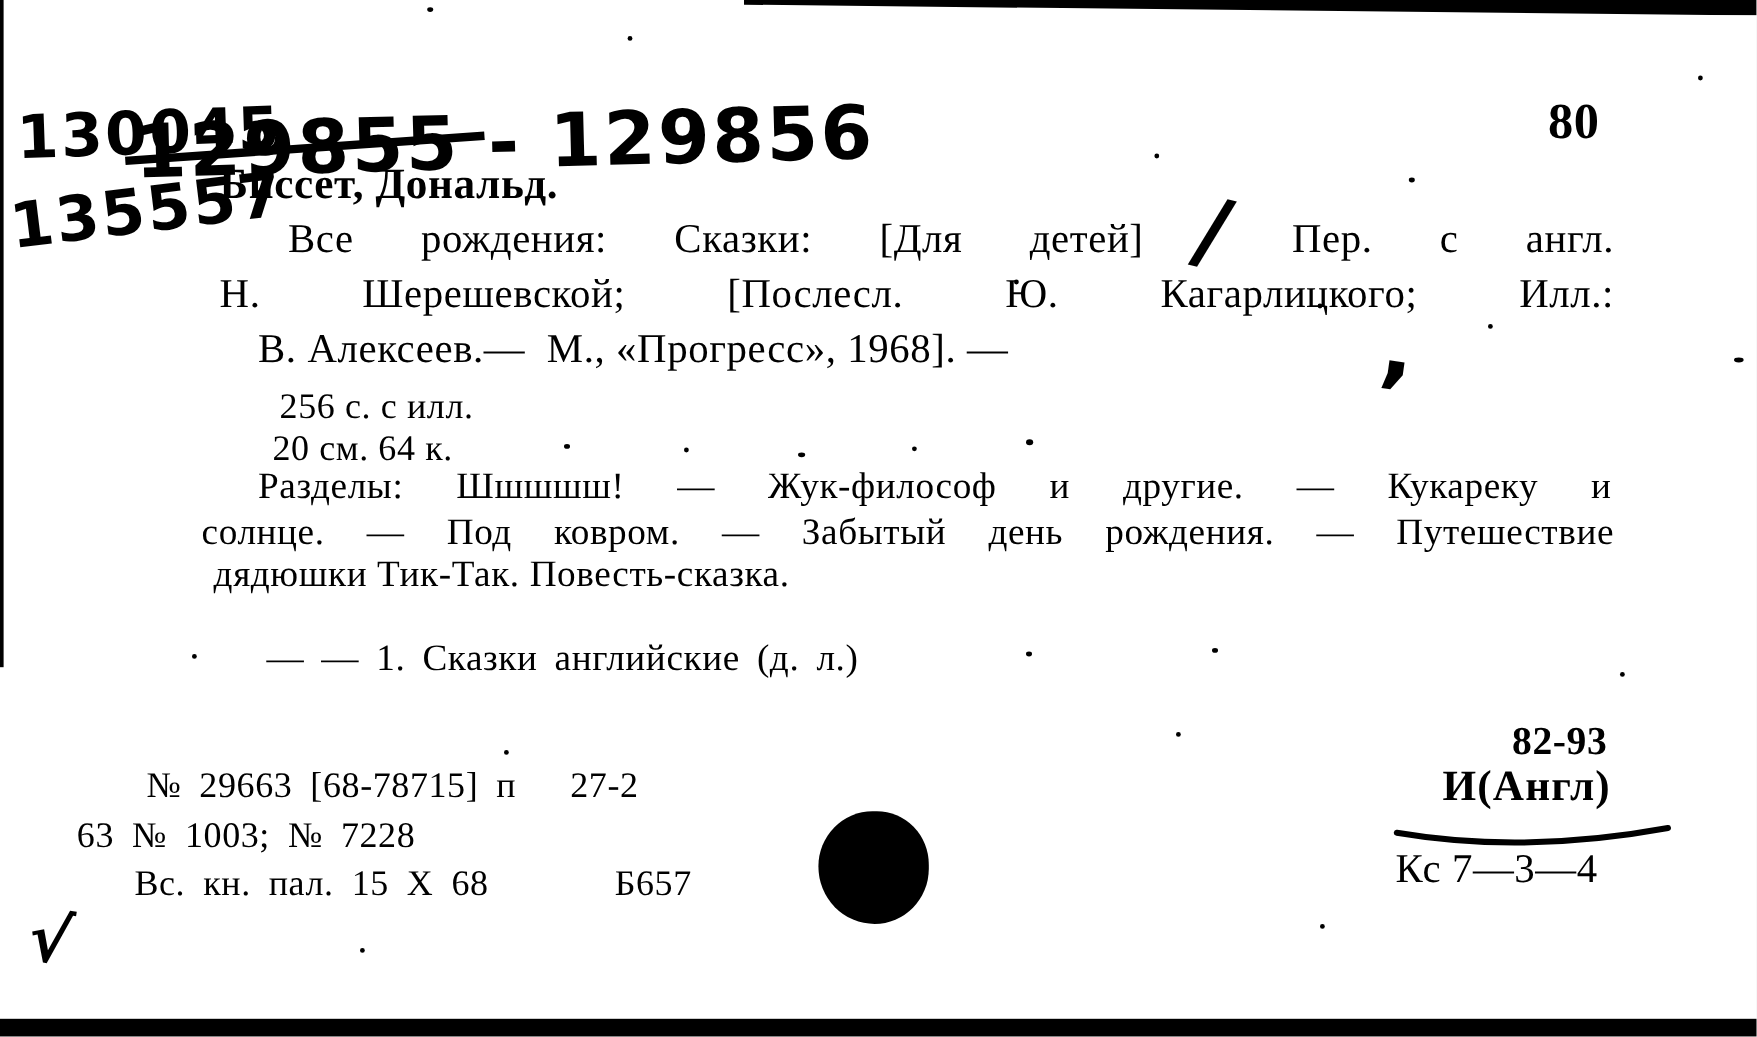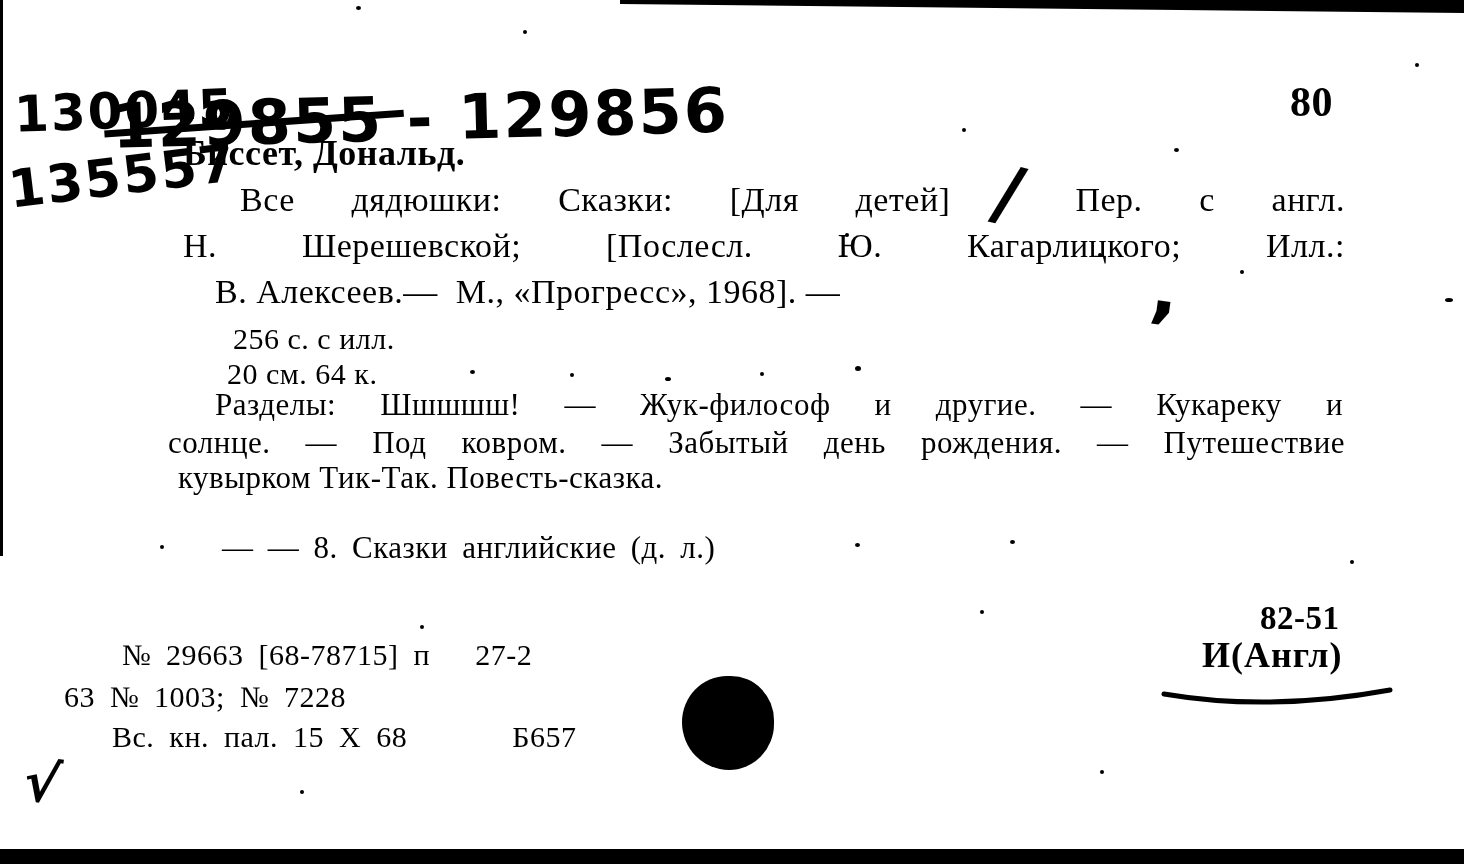--- a/index.html
+++ b/index.html
@@ -65,49 +65,50 @@
     <span class="struck"><span>129855</span><span class="strike-bar"></span></span><span> - </span><span>129856</span>
   </div>
   <div class="abs hw hw-line2">130045</div>
   <div class="abs hw hw-line3">135557</div>
 
   <div class="abs typed bold" style="left:1290px; top:78px; font-size:42px;">80</div>
 
   <div class="abs typed body-line bold" style="left:183px; top:134px; font-size:36px;">Биссет, Дональд.</div>
 
   <div class="abs typed body-line just" style="left:240px; top:181px; width:1105px;">
-    <span>Все дядюшки: Сказки: [Для детей]</span>
+    <span>Все рождения: Сказки: [Для детей]</span>
     <span class="hw-slash">/</span>
     <span>Пер. с англ.</span>
   </div>
 
   <div class="abs typed body-line just" style="left:183px; top:227px; width:1162px;">Н. Шерешевской; [Послесл. Ю. Кагарлицкого; Илл.:</div>
 
   <div class="abs hw hw-comma" style="left:1152px; top:290px;">,</div>
 
   <div class="abs typed body-line" style="left:183px; top:273px;margin-left:32px;">В. Алексеев.—  М., «Прогресс», 1968]. —</div>
 
   <div class="abs typed small-line" style="left:233px; top:322px;">256 с. с илл.</div>
   <div class="abs typed small-line" style="left:227px; top:357px;">20 см. 64 к.</div>
 
   <div class="abs typed contents-line just" style="left:215px; top:388px; width:1128px;">Разделы: Шшшшш! — Жук-философ и другие. — Кукареку и</div>
   <div class="abs typed contents-line just" style="left:168px; top:426px; width:1177px;">солнце. — Под ковром. — Забытый день рождения. — Путешествие</div>
-  <div class="abs typed contents-line" style="left:178px; top:461px;">кувырком Тик-Так. Повесть-сказка.</div>
+  <div class="abs typed contents-line" style="left:178px; top:461px;">дядюшки Тик-Так. Повесть-сказка.</div>
 
-  <div class="abs typed contents-line" style="left:222px; top:531px; word-spacing:6px;">— — 8. Сказки английские (д. л.)</div>
+  <div class="abs typed contents-line" style="left:222px; top:531px; word-spacing:6px;">— — 1. Сказки английские (д. л.)</div>
 
   <div class="abs typed reg-line" style="left:122px; top:638px;">№ 29663 [68-78715] п   27-2</div>
   <div class="abs typed reg-line" style="left:64px; top:680px;">63 № 1003; № 7228</div>
   <div class="abs typed reg-line" style="left:112px; top:720px;">Вс. кн. пал. 15 X 68       Б657</div>
 
-  <div class="abs typed bold" style="left:1260px; top:600px; font-size:33px;">82-51</div>
+  <div class="abs typed bold" style="left:1260px; top:600px; font-size:33px;">82-93</div>
   <div class="abs typed bold" style="left:1202px; top:634px; font-size:36px; letter-spacing:1px;">И(Англ)</div>
   <svg class="abs underline-curve" width="236" height="28" viewBox="0 0 236 28">
     <path d="M4 10 Q 110 28 230 6" stroke="#000" stroke-width="5" fill="none" stroke-linecap="round"></path>
   </svg>
+  <div class="abs typed" style="left:1163px; top:706px; font-size:34px;">Кс 7—3—4</div>
 
   <div class="abs hole-punch"></div>
 
   <div class="abs hw hw-check" style="left:24px; top:752px;">√</div>
 
   <div class="speck" style="left:356px; top:6px; width:5px; height:4px;"></div>
   <div class="speck" style="left:523px; top:30px; width:4px; height:4px;"></div>
   <div class="speck" style="left:962px; top:128px; width:4px; height:4px;"></div>
   <div class="speck" style="left:1174px; top:148px; width:5px; height:4px;"></div>
   <div class="speck" style="left:1415px; top:63px; width:4px; height:4px;"></div>

